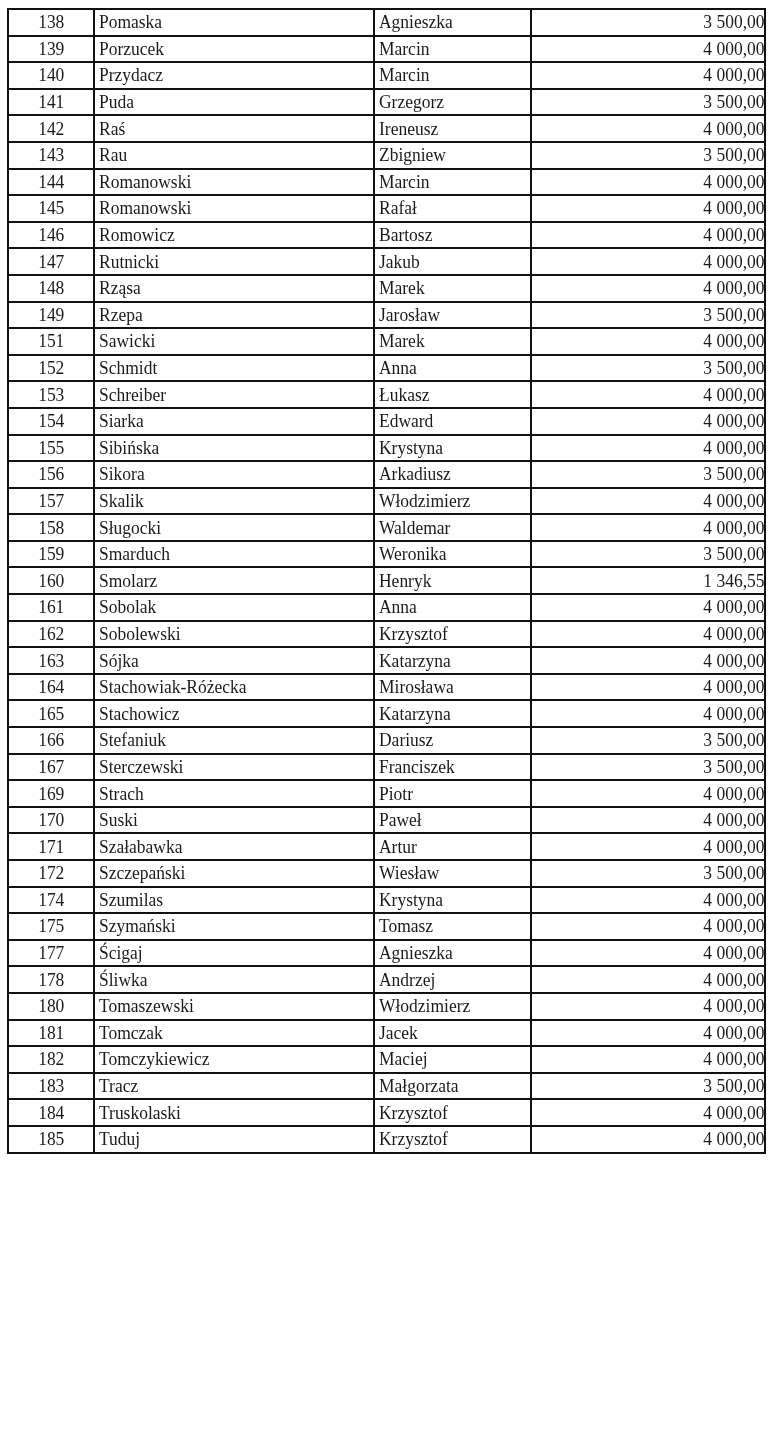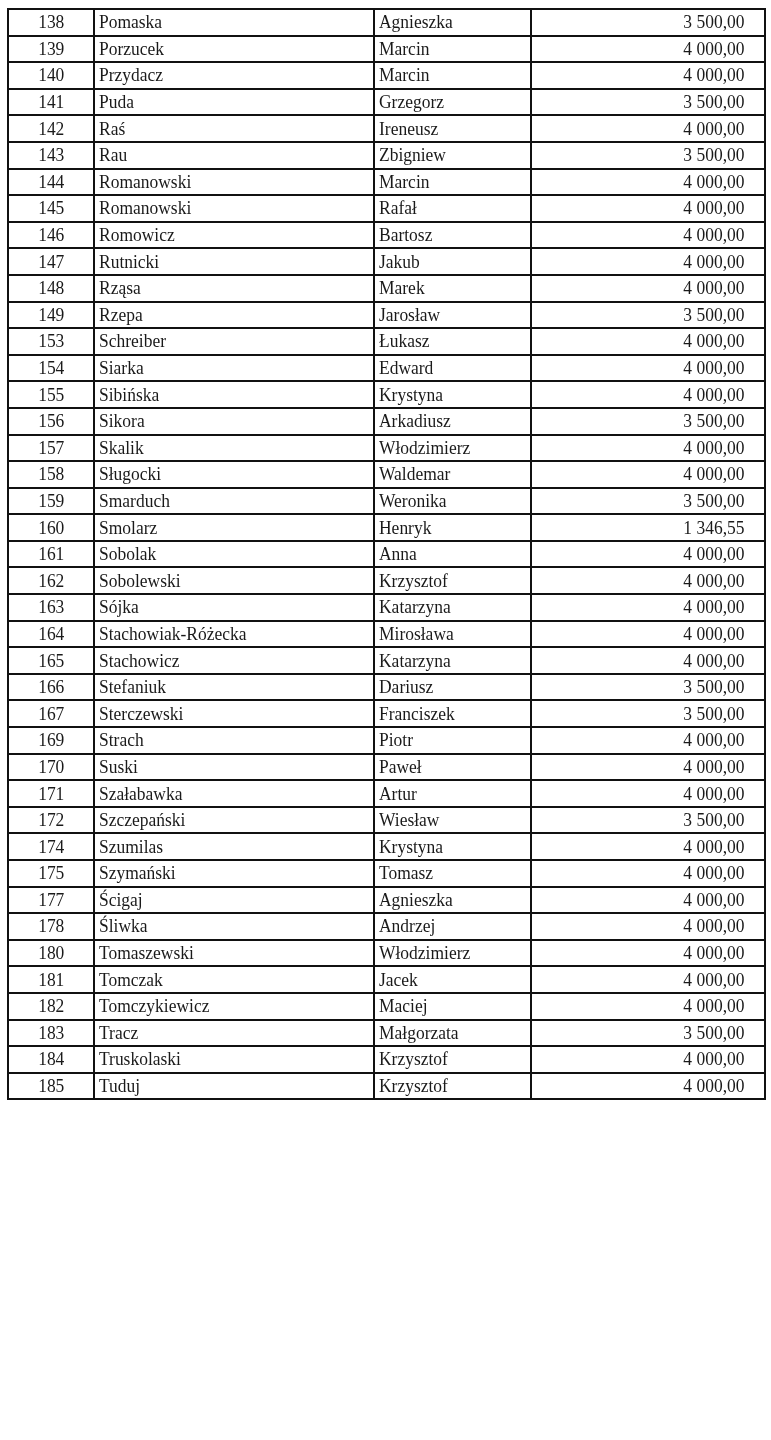--- a/index.html
+++ b/index.html
@@ -45,21 +45,21 @@
       overflow: hidden;
       vertical-align: middle;
       transform-origin: left center;
     }
     table.list td.no {
       text-align: center;
       padding: 0;
     }
     table.list td.amt {
       text-align: right;
-      padding-right: 20px;
+      padding-right: 0;
     }
     .txt {
       display: inline-block;
       transform: scaleX(0.92);
       transform-origin: left center;
     }
     td.no .txt { transform-origin: center center; }
     td.amt .txt { transform-origin: right center; }
   </style>
 </head>
@@ -140,20 +140,32 @@
           <td class="first"><span class="txt">Marek</span></td>
           <td class="amt"><span class="txt">4 000,00</span></td>
         </tr>
         <tr>
           <td class="no"><span class="txt">149</span></td>
           <td class="last"><span class="txt">Rzepa</span></td>
           <td class="first"><span class="txt">Jarosław</span></td>
           <td class="amt"><span class="txt">3 500,00</span></td>
         </tr>
         <tr>
+          <td class="no"><span class="txt">151</span></td>
+          <td class="last"><span class="txt">Sawicki</span></td>
+          <td class="first"><span class="txt">Marek</span></td>
+          <td class="amt"><span class="txt">4 000,00</span></td>
+        </tr>
+        <tr>
+          <td class="no"><span class="txt">152</span></td>
+          <td class="last"><span class="txt">Schmidt</span></td>
+          <td class="first"><span class="txt">Anna</span></td>
+          <td class="amt"><span class="txt">3 500,00</span></td>
+        </tr>
+        <tr>
           <td class="no"><span class="txt">153</span></td>
           <td class="last"><span class="txt">Schreiber</span></td>
           <td class="first"><span class="txt">Łukasz</span></td>
           <td class="amt"><span class="txt">4 000,00</span></td>
         </tr>
         <tr>
           <td class="no"><span class="txt">154</span></td>
           <td class="last"><span class="txt">Siarka</span></td>
           <td class="first"><span class="txt">Edward</span></td>
           <td class="amt"><span class="txt">4 000,00</span></td>

